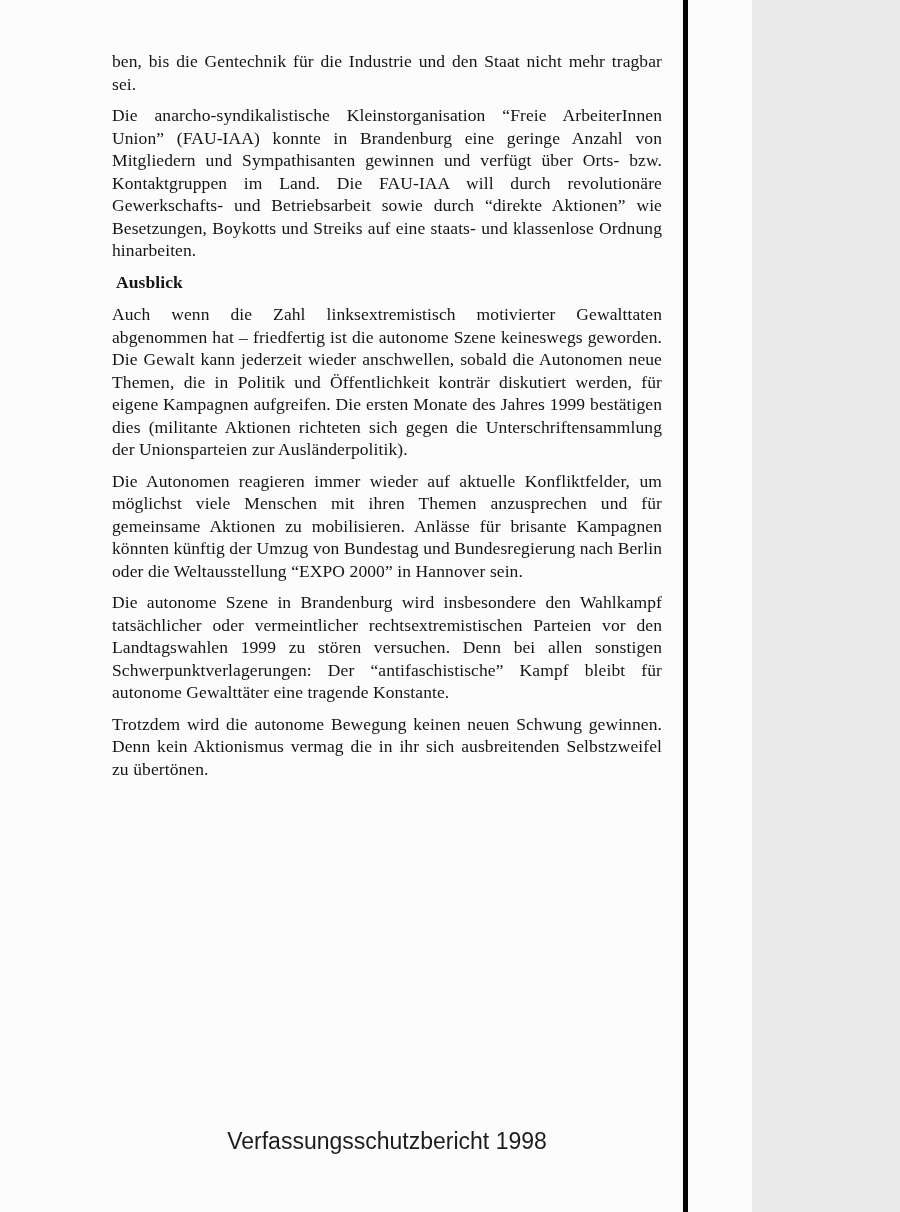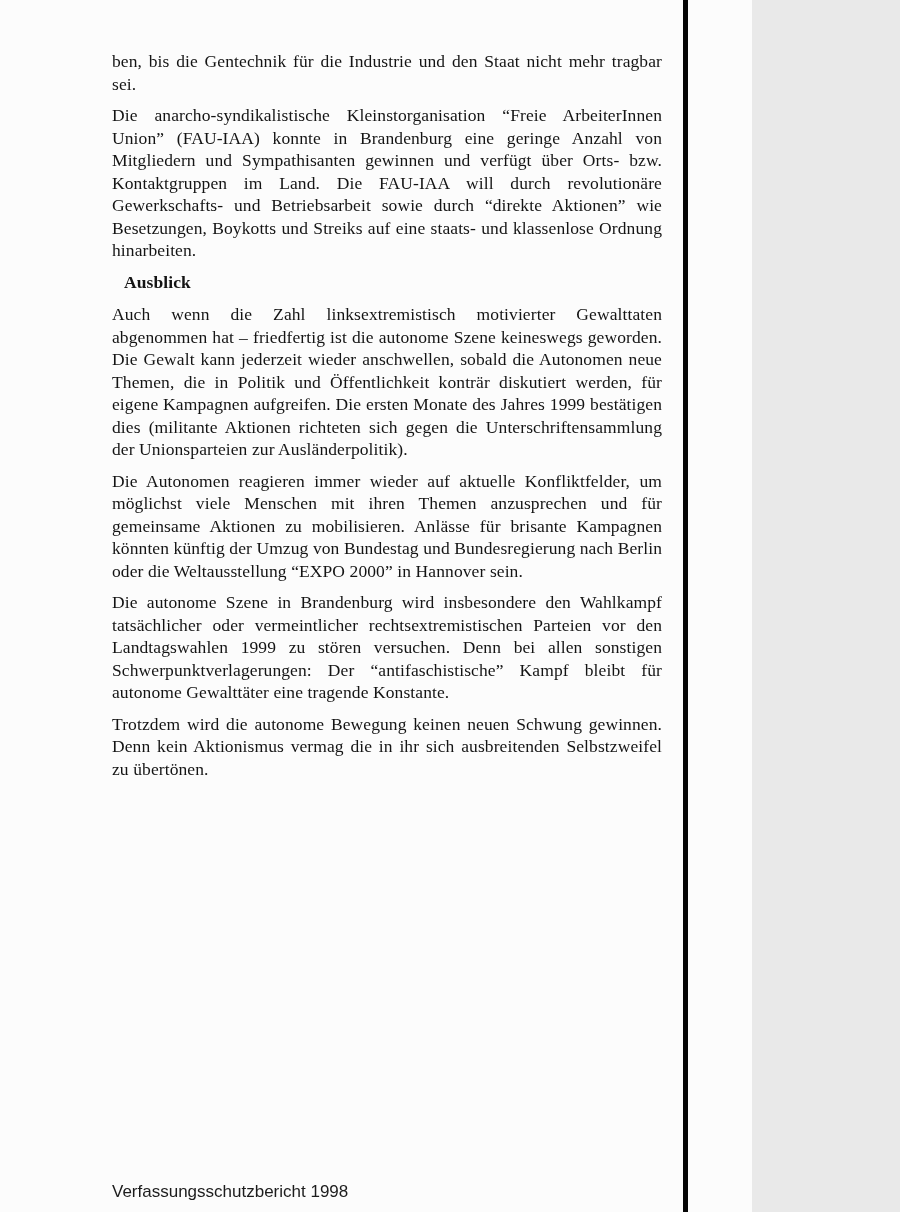--- a/index.html
+++ b/index.html
@@ -43,21 +43,21 @@
   }
 
   .text-column p {
     margin: 0 0 9px 0;
   }
 
   .section-heading {
     font-size: 17.5px;
     font-weight: bold;
     text-align: left;
-    margin: 4px 0 10px 12px;
+    margin: 4px 0 10px 4px;
   }
 
   
   .page-number {
     position: absolute;
     left: 755px;
     top: 982px;
     width: 46px;
     text-align: center;
     font-family: "Liberation Sans", sans-serif;
@@ -72,25 +72,25 @@
     top: 1018px;
     width: 42px;
     height: 194px;
     background: #060606;
   }
 
   
   .footer-text {
     position: absolute;
     left: 112px;
-    top: 1182px;
+    top: 1128px;
     width: 550px;
-    text-align: left;
+    text-align: center;
     font-family: "Liberation Sans", sans-serif;
-    font-size: 17px;
+    font-size: 23px;
     color: #1c1c1c;
   }
 </style>
 </head>
 <body>
 
 <div class="scan-page">
 
   <div class="text-column">
     <p>ben, bis die Gentechnik für die Industrie und den Staat nicht mehr tragbar sei.</p>

